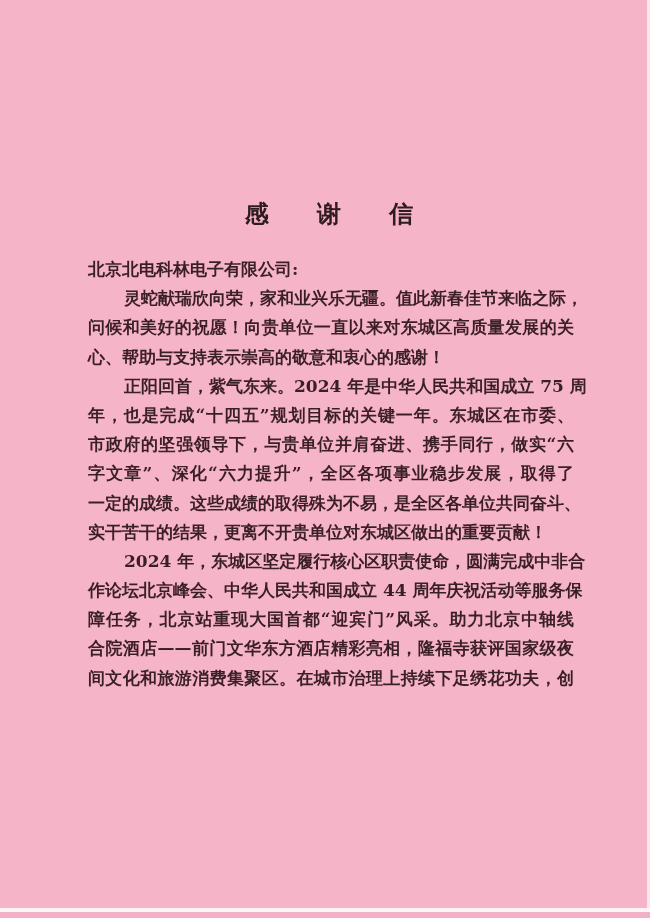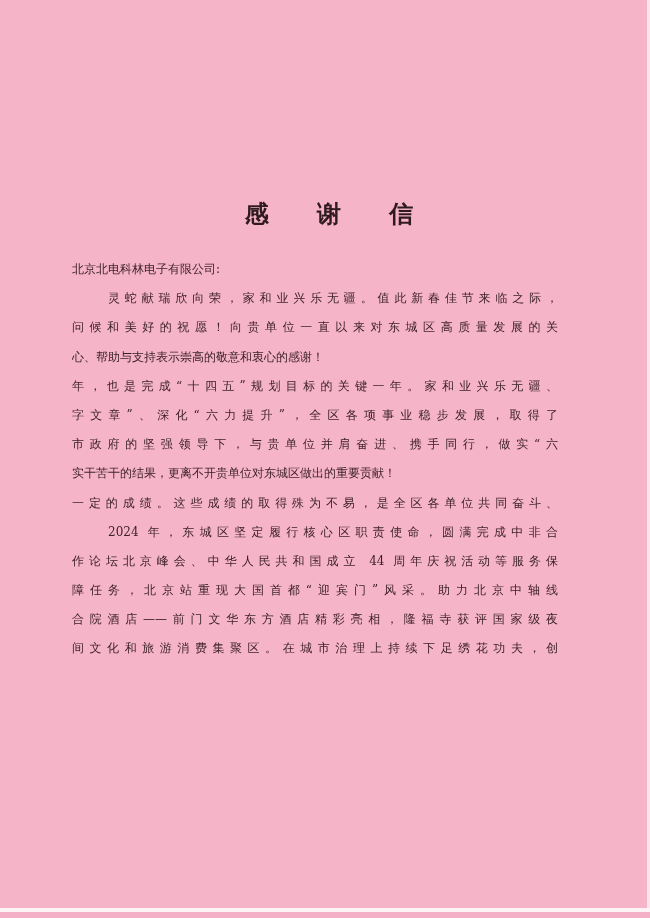--- a/index.html
+++ b/index.html
@@ -15,44 +15,45 @@
   .right-edge { position: absolute; left: 647px; top: 0; width: 3px; height: 918px; background: #fbe6ee; }
   .bottom-strip { position: absolute; left: 0; top: 908px; width: 650px; height: 4px; background: #fdf4f7; }
   .bottom-band { position: absolute; left: 0; top: 912px; width: 650px; height: 6px; background: #f3b0c6; }
   .title {
     position: absolute; left: 0; width: 650px; top: 198px; text-align: center;
     font-family: "DejaVu Serif", "Liberation Serif", serif;
     font-weight: bold; font-size: 24px; letter-spacing: 20px; color: #2e1a1f;
     padding-left: 28px; box-sizing: border-box;
   }
   .body-text {
-    position: absolute; left: 72px; top: 255px; width: 486px;
-    color: #3a1f25; font-size: 12px; line-height: 29.2px;
+    position: absolute; left: 88px; top: 255px; width: 486px;
+    color: #3a1f25; font-size: 17px; line-height: 29.2px; font-weight: bold;
   }
   .line { white-space: nowrap; display: block; height: 29.2px; text-align: justify; text-align-last: justify; }
   .line.indent { padding-left: 36px; }
   .line.last { text-align-last: left; }
   .line.salute { text-align-last: left; }
 </style>
 </head>
 <body>
 
 <div class="page">
   <div class="title">感 谢 信</div>
   <div class="body-text">
     <span class="line salute">北京北电科林电子有限公司:</span>
     <div id="lines">
         <span class="line indent">灵蛇献瑞欣向荣，家和业兴乐无疆。值此新春佳节来临之际，</span>
         <span class="line">问候和美好的祝愿！向贵单位一直以来对东城区高质量发展的关</span>
         <span class="line last">心、帮助与支持表示崇高的敬意和衷心的感谢！</span>
-        <span class="line">年，也是完成“十四五”规划目标的关键一年。家和业兴乐无疆、</span>
+        <span class="line indent">正阳回首，紫气东来。2024 年是中华人民共和国成立 75 周</span>
+        <span class="line">年，也是完成“十四五”规划目标的关键一年。东城区在市委、</span>
+        <span class="line">市政府的坚强领导下，与贵单位并肩奋进、携手同行，做实“六</span>
         <span class="line">字文章”、深化“六力提升”，全区各项事业稳步发展，取得了</span>
-        <span class="line">市政府的坚强领导下，与贵单位并肩奋进、携手同行，做实“六</span>
+        <span class="line">一定的成绩。这些成绩的取得殊为不易，是全区各单位共同奋斗、</span>
         <span class="line last">实干苦干的结果，更离不开贵单位对东城区做出的重要贡献！</span>
-        <span class="line">一定的成绩。这些成绩的取得殊为不易，是全区各单位共同奋斗、</span>
         <span class="line indent">2024 年，东城区坚定履行核心区职责使命，圆满完成中非合</span>
         <span class="line">作论坛北京峰会、中华人民共和国成立 44 周年庆祝活动等服务保</span>
         <span class="line">障任务，北京站重现大国首都“迎宾门”风采。助力北京中轴线</span>
         <span class="line">合院酒店——前门文华东方酒店精彩亮相，隆福寺获评国家级夜</span>
         <span class="line">间文化和旅游消费集聚区。在城市治理上持续下足绣花功夫，创</span>
       </div>
   </div>
 </div>
 <div class="right-edge"></div>
 <div class="bottom-strip"></div>

